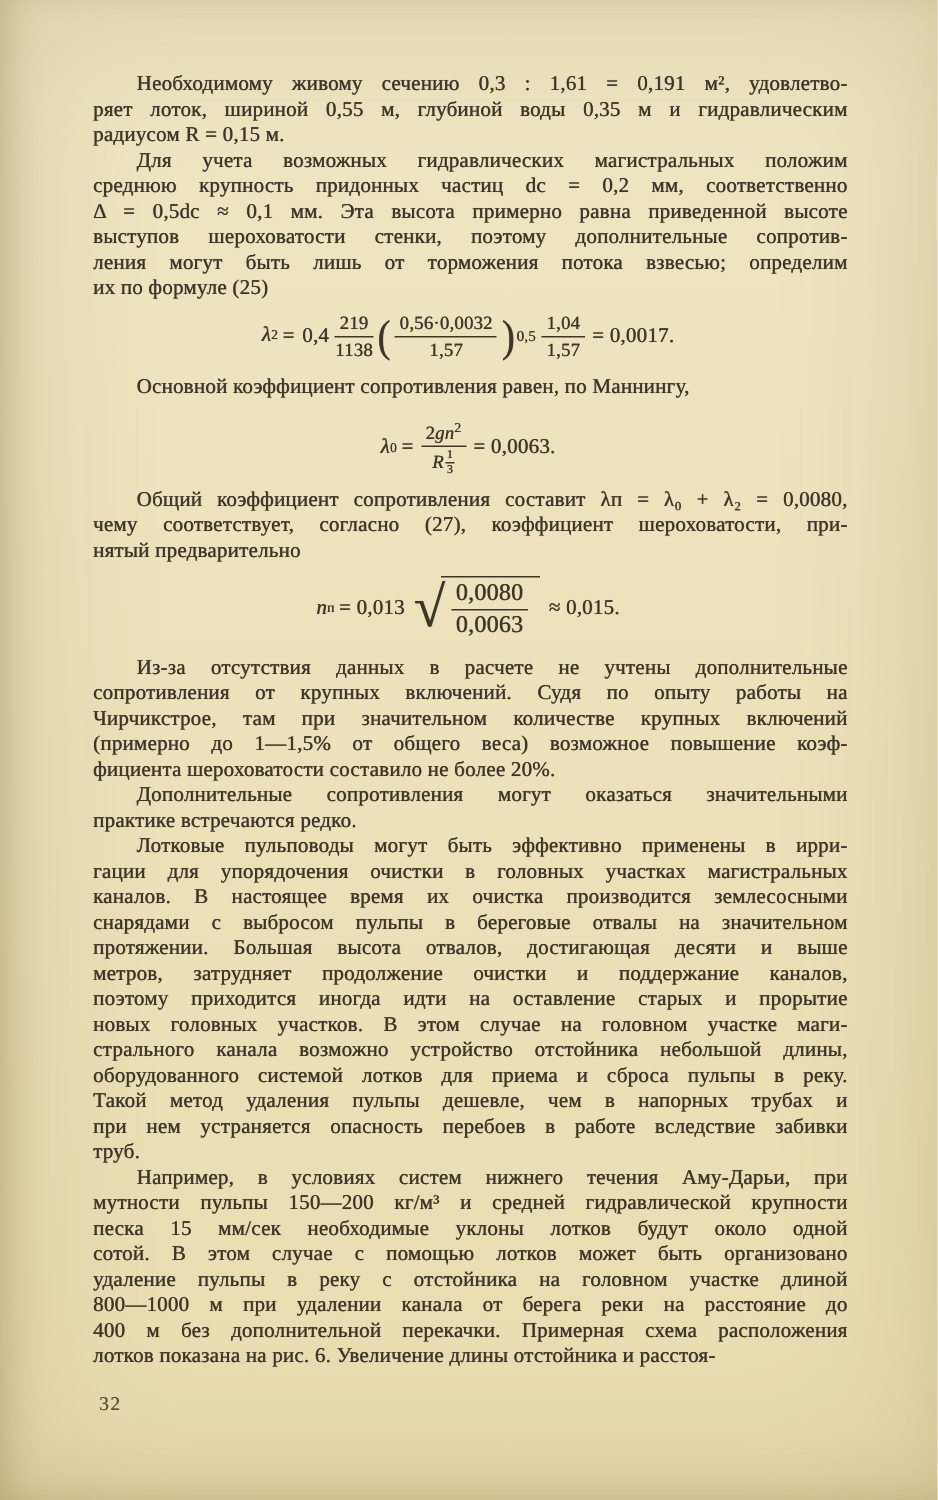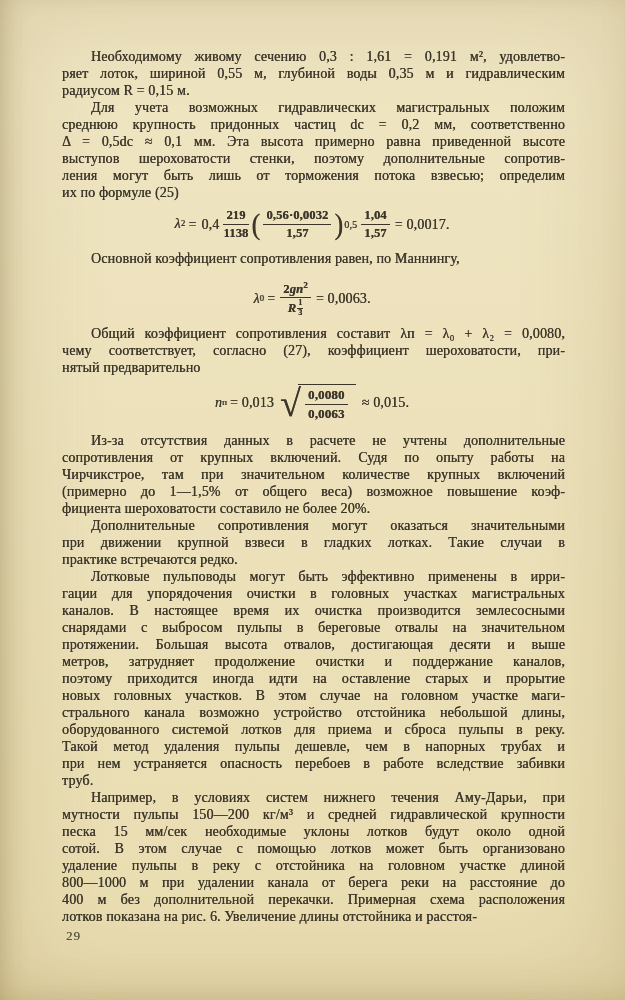--- a/index.html
+++ b/index.html
@@ -38,42 +38,42 @@
   .formula .fx *{vertical-align:middle;}
   .f1{margin:7px 0 9px;}
   .f2{margin:13px 0 7px;}
   .f3{margin:8px 0 10px;}
   .var{font-style:italic;}
   .fsub{font-size:9px;vertical-align:-4px;font-style:normal;}
   .tok{display:inline-block;margin:0 2px;text-align:right;}
   .op{display:inline-block;margin:0 3px;}
   .frac{
     display:inline-block;text-align:center;text-align-last:center;
-    font-size:12.5px;line-height:1.18;vertical-align:middle;margin:0 2px;font-weight:bold;
+    font-size:12.5px;line-height:1.18;vertical-align:middle;margin:0 2px;
   }
   .frac .num{display:block;border-bottom:1px solid #3c362a;padding:0 3px 1px;}
   .frac .den{display:block;padding-top:1px;}
   .bp{
     display:inline-block;font-size:26px;font-weight:400;
     transform:scaleY(1.15);margin:0 1px;vertical-align:middle;
   }
   .fexp{font-size:10px;vertical-align:12px;font-style:normal;display:inline-block;margin-right:2px;}
   .sfrac{
     display:inline-block;font-size:8px;line-height:1.1;
     text-align:center;text-align-last:center;vertical-align:5px;margin-left:1px;
   }
   .sfrac .sfn{display:block;border-bottom:1px solid #3c362a;padding:0 1px;}
   .sfrac .sfd{display:block;}
   .sqrt{display:inline-block;white-space:nowrap;margin:0 3px;vertical-align:middle;}
   .radical{font-size:38px;line-height:1;display:inline-block;vertical-align:middle;margin-right:-3px;font-style:normal;}
   .radicand{
     display:inline-block;border-top:1.3px solid #3c362a;
     padding:2px 6px 0 5px;vertical-align:middle;
   }
-  .radicand .frac{font-size:13px;}
+  .radicand .frac{font-size:16px;}
   .page-number{
     position:absolute;left:66px;top:928px;
     font-size:13px;color:#56503f;letter-spacing:1px;
     text-shadow:0.3px 0 0 rgba(86,80,63,0.6);
   }
 </style>
 </head>
 <body>
 
 <div class="page">
@@ -122,21 +122,20 @@
     <div class="para">
         <div class="tline first">Из-за отсутствия данных в расчете не учтены дополнительные</div>
         <div class="tline">сопротивления от крупных включений. Судя по опыту работы на</div>
         <div class="tline">Чирчикстрое, там при значительном количестве крупных включений</div>
         <div class="tline">(примерно до 1—1,5% от общего веса) возможное повышение коэф-</div>
         <div class="tline last">фициента шероховатости составило не более 20%.</div>
       </div>
 
     <div class="para">
         <div class="tline first">Дополнительные сопротивления могут оказаться значительными</div>
-        <div class="tline">при движении крупной взвеси в гладких лотках. Такие случаи в</div>
         <div class="tline last">практике встречаются редко.</div>
       </div>
 
     <div class="para">
         <div class="tline first">Лотковые пульповоды могут быть эффективно применены в ирри-</div>
         <div class="tline">гации для упорядочения очистки в головных участках магистральных</div>
         <div class="tline">каналов. В настоящее время их очистка производится землесосными</div>
         <div class="tline">снарядами с выбросом пульпы в береговые отвалы на значительном</div>
         <div class="tline">протяжении. Большая высота отвалов, достигающая десяти и выше</div>
         <div class="tline">метров, затрудняет продолжение очистки и поддержание каналов,</div>
@@ -155,14 +154,14 @@
         <div class="tline">песка 15 мм/сек необходимые уклоны лотков будут около одной</div>
         <div class="tline">сотой. В этом случае с помощью лотков может быть организовано</div>
         <div class="tline">удаление пульпы в реку с отстойника на головном участке длиной</div>
         <div class="tline">800—1000 м при удалении канала от берега реки на расстояние до</div>
         <div class="tline">400 м без дополнительной перекачки. Примерная схема расположения</div>
         <div class="tline last">лотков показана на рис. 6. Увеличение длины отстойника и расстоя-</div>
       </div>
 
   </div>
 
-  <div class="page-number">29</div>
+  <div class="page-number">32</div>
 </div>
 
 </body></html>

